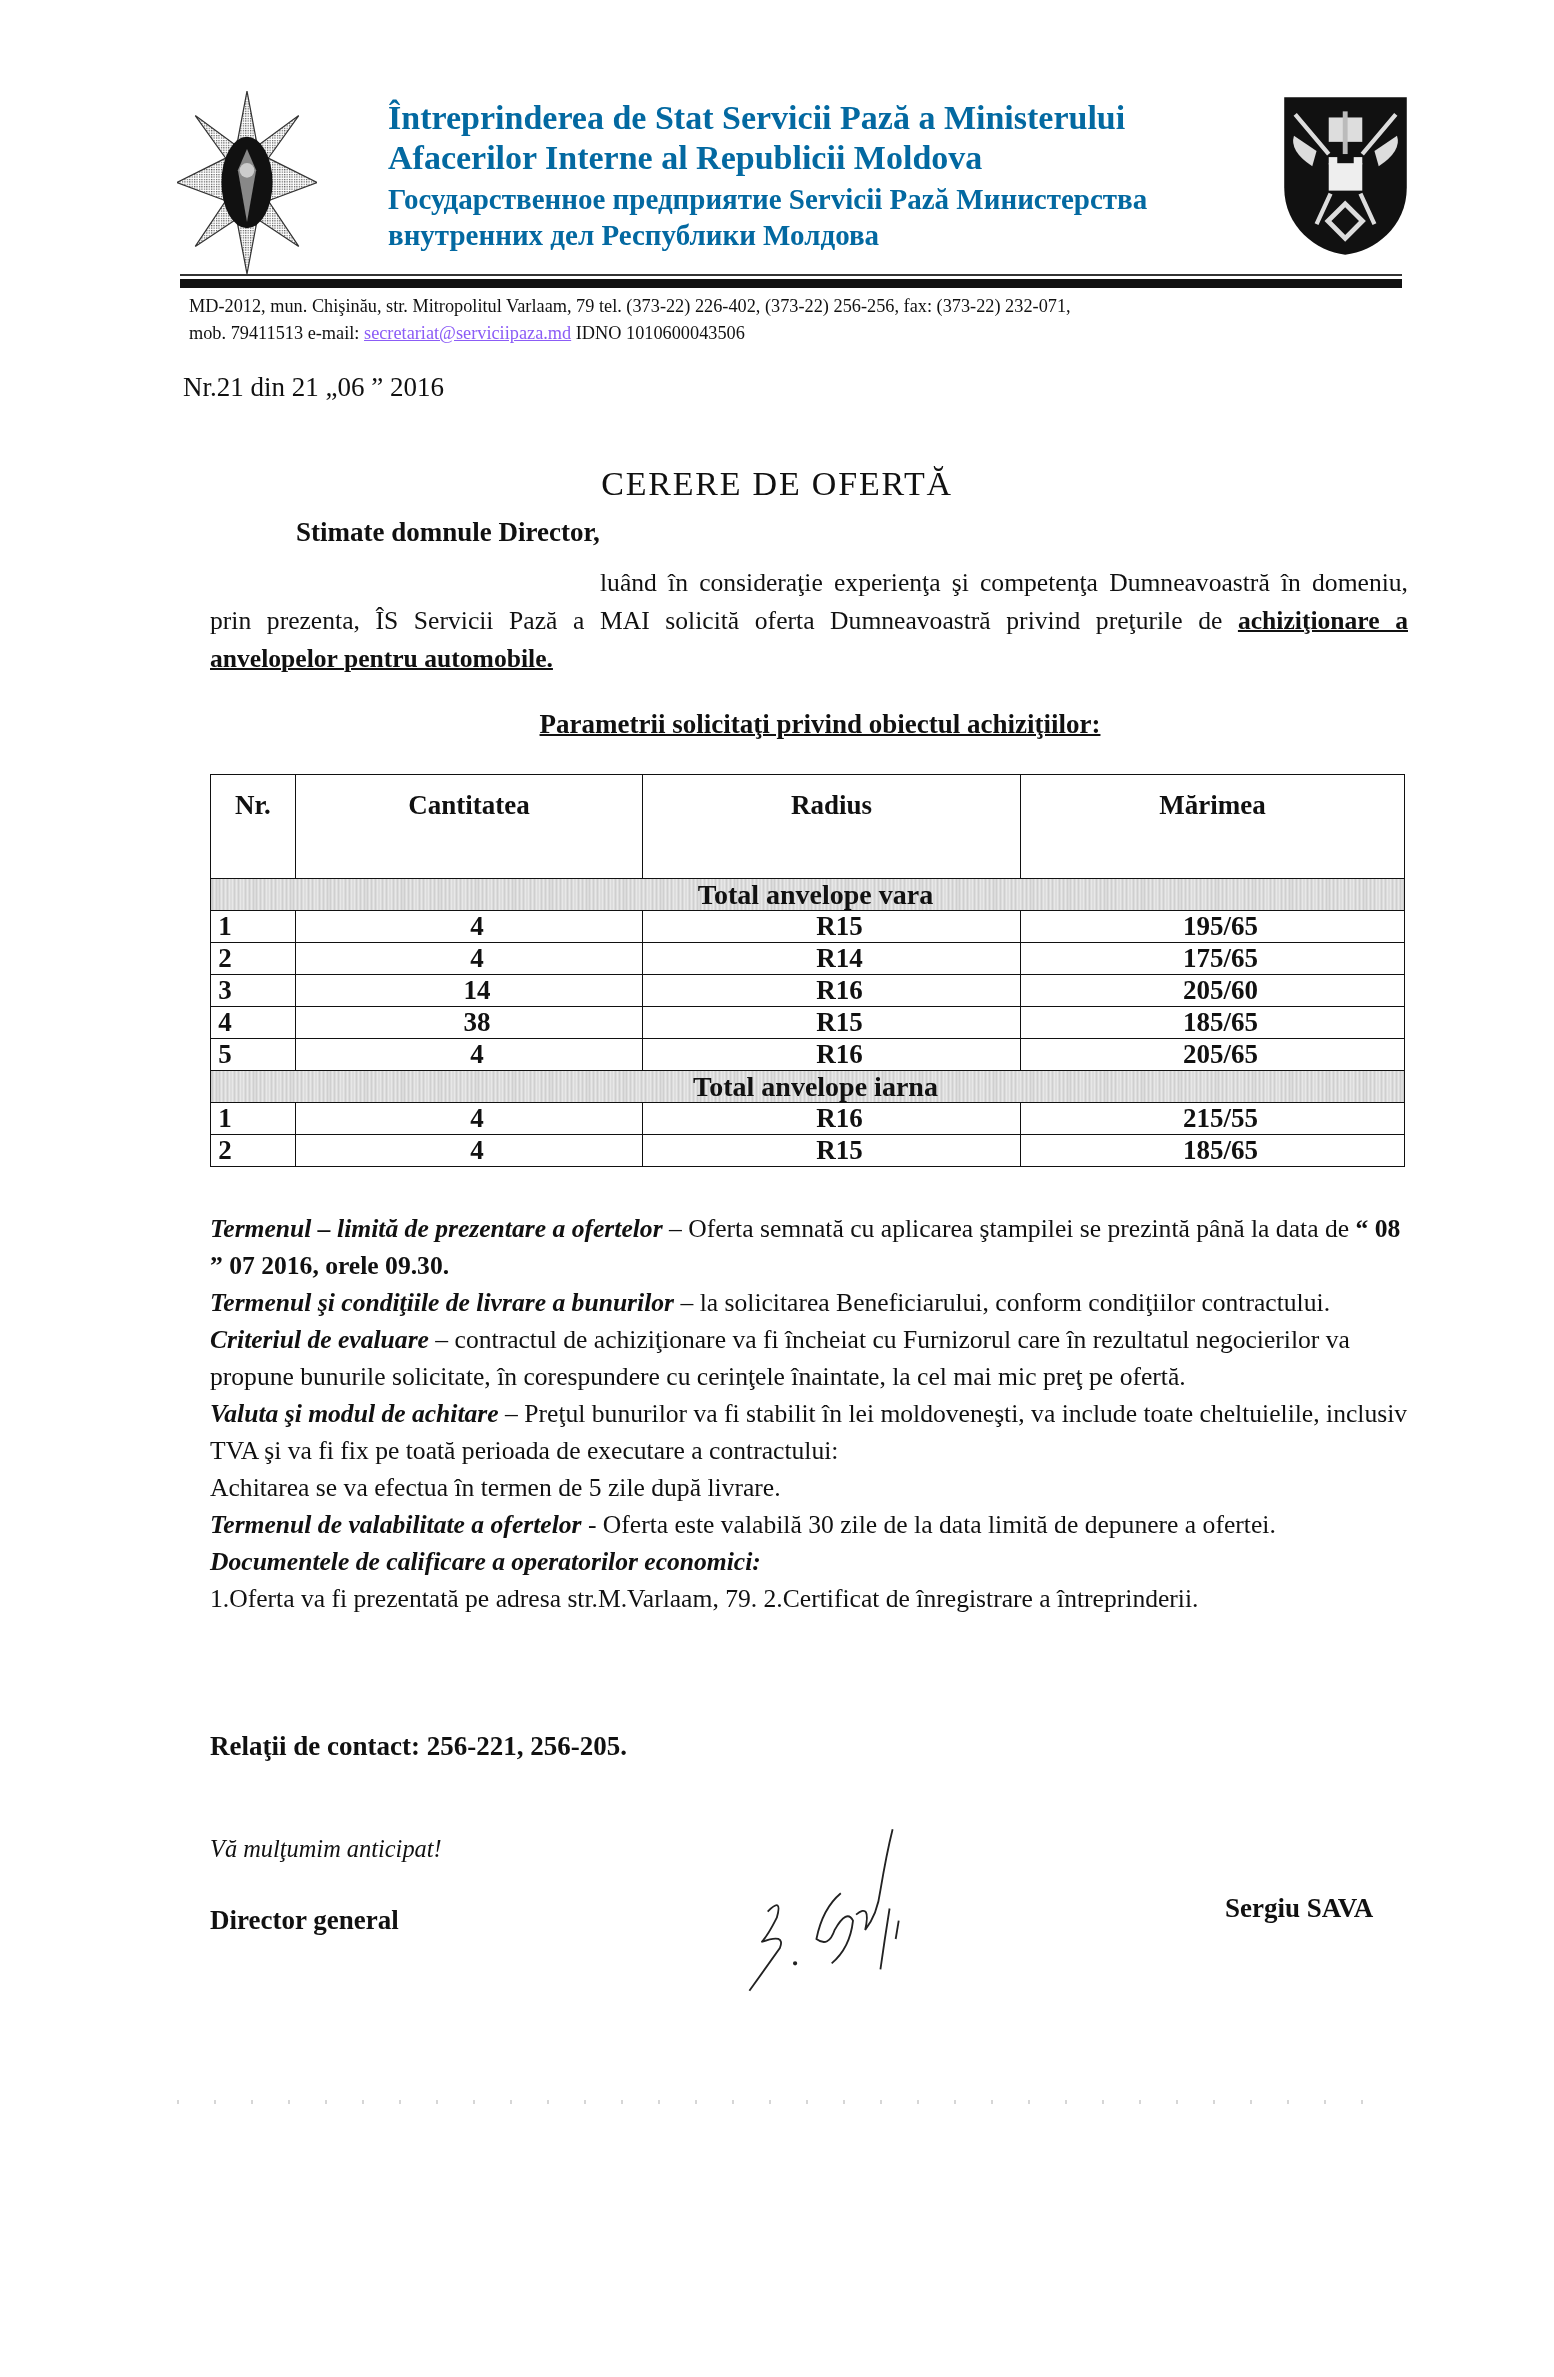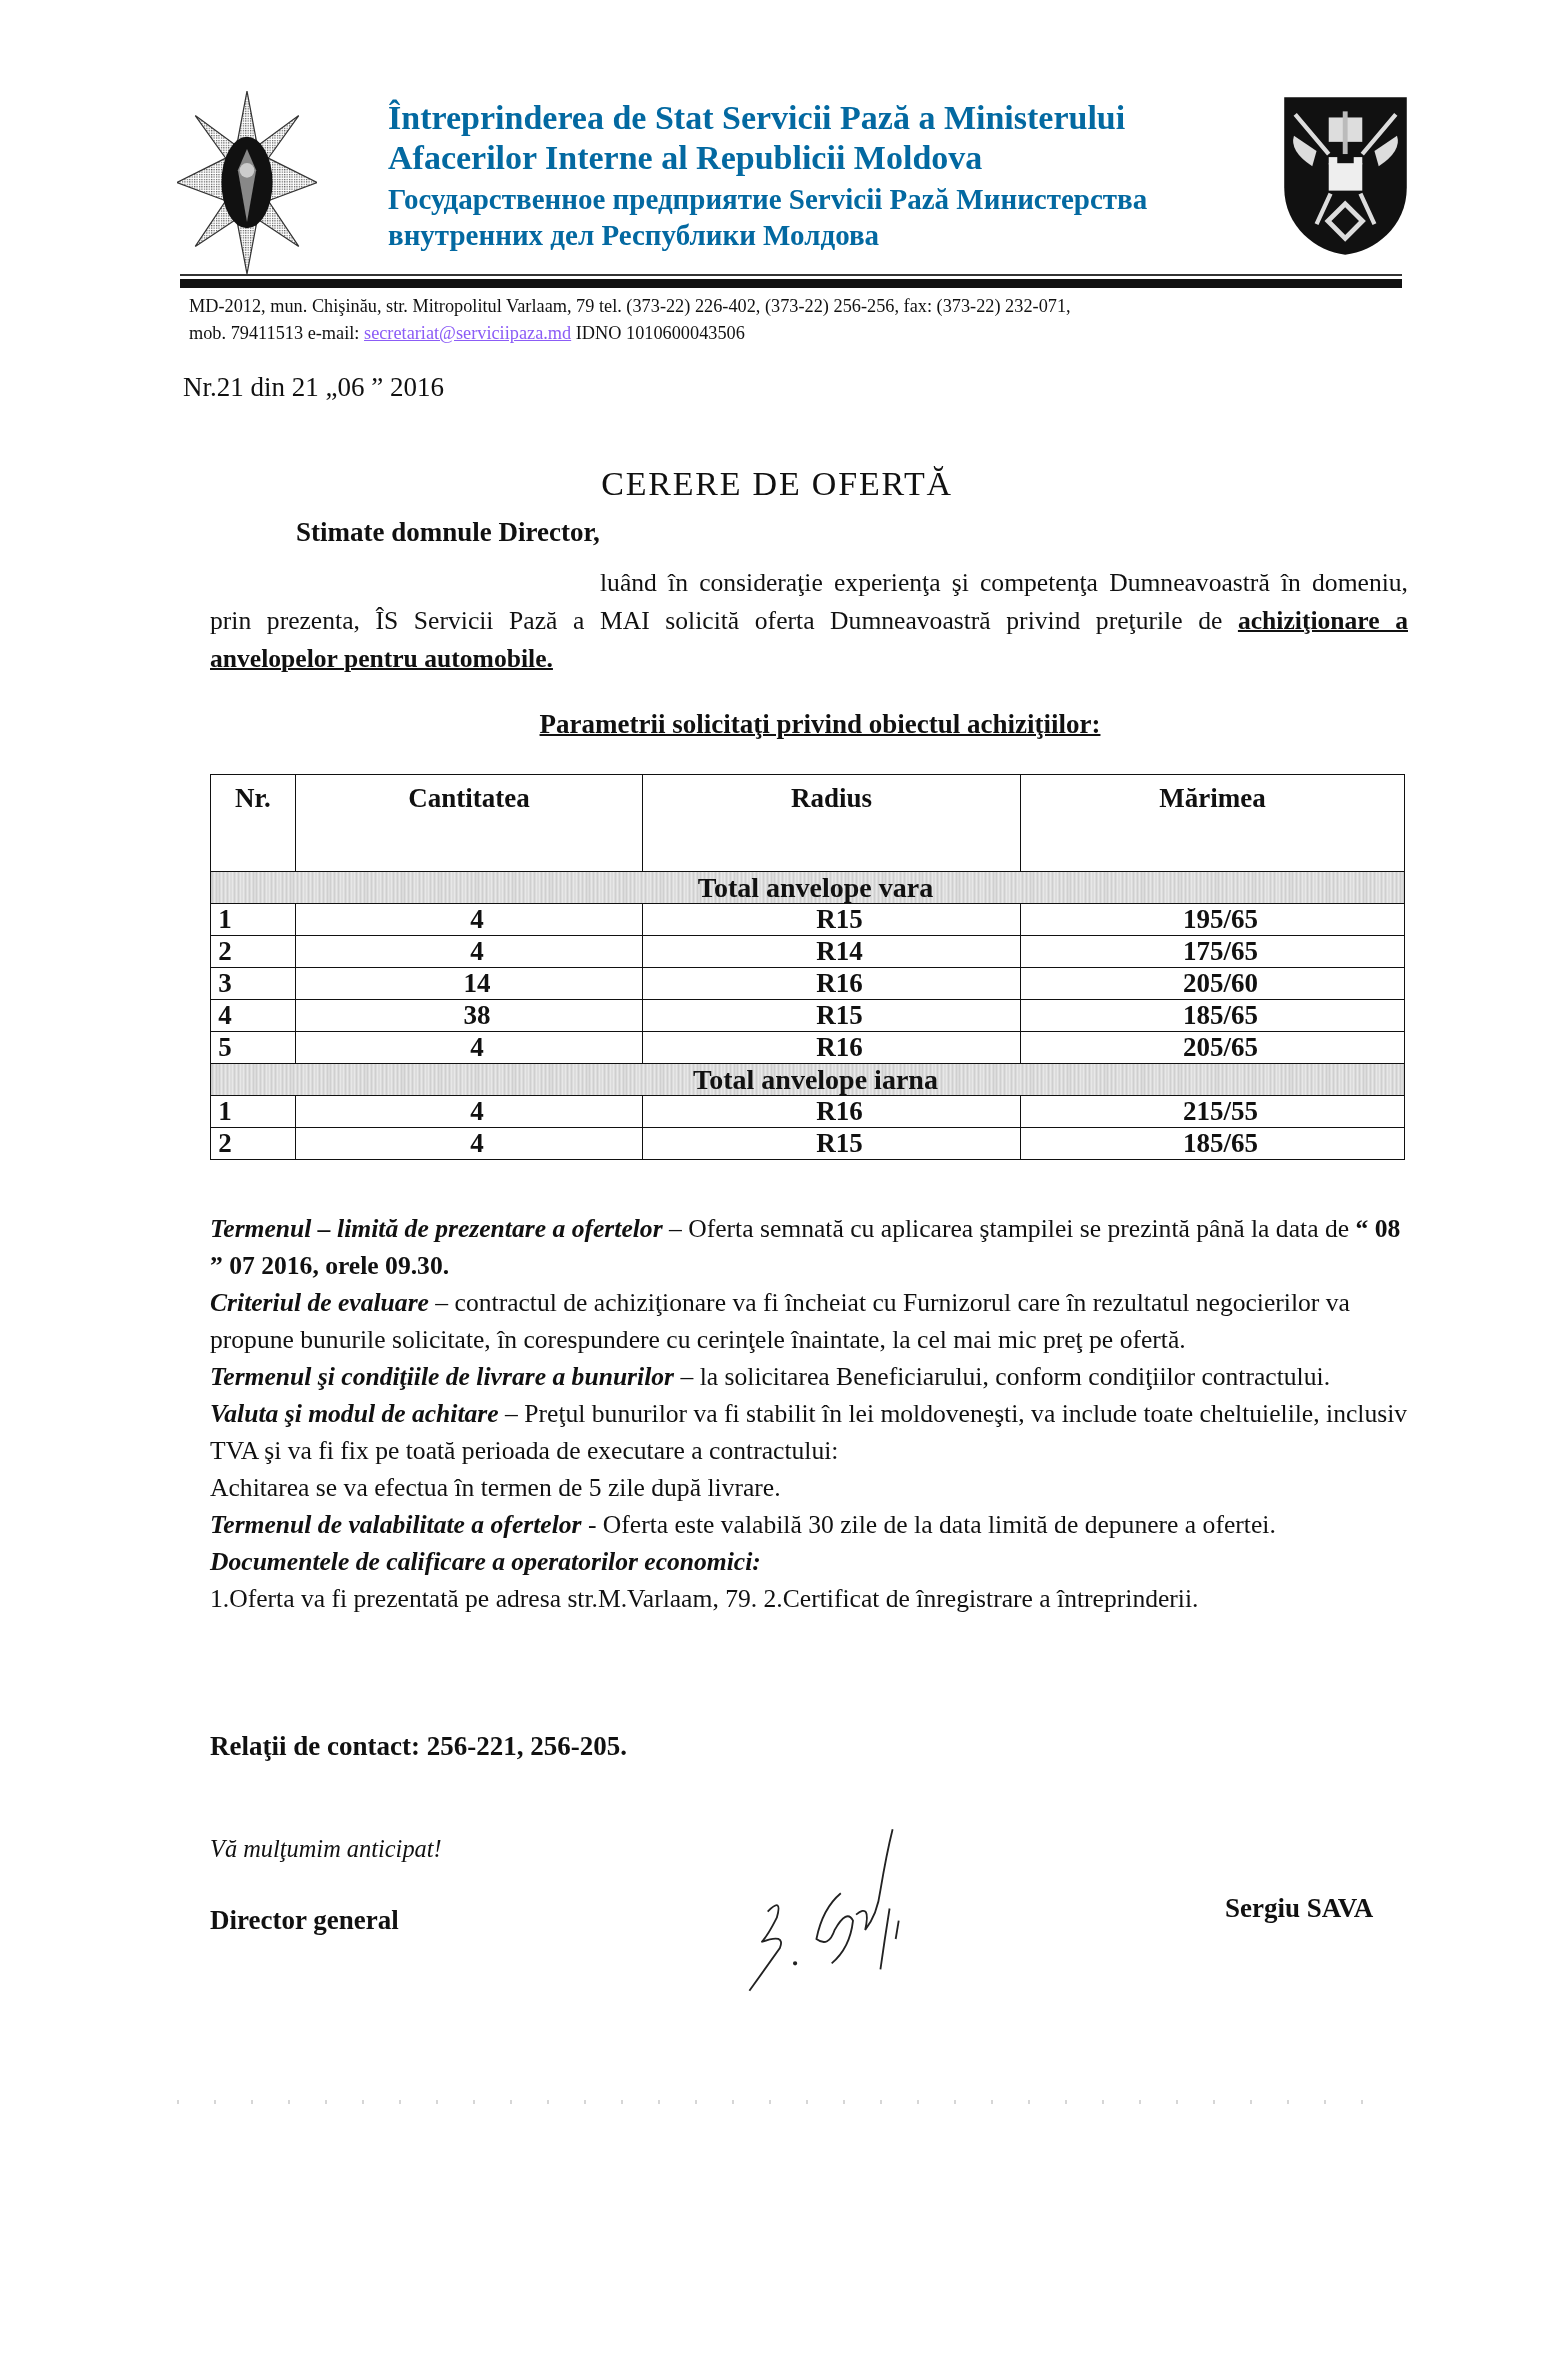--- a/index.html
+++ b/index.html
@@ -21,21 +21,21 @@
   .greeting { left: 296px; top: 512px; font-size: 27px; font-weight: bold; font-family: Liberation Serif, serif; }
   .para { left: 210px; width: 1198px; font-size: 25.6px; line-height: 38px; text-align: justify; }
   .para .indent { display: inline-block; width: 390px; }
   .ul-bold { font-weight: bold; text-decoration: underline; text-decoration-thickness: 2.4px; }
   .params-title { left: 0; width: 1554px; text-align: center; top: 709px; font-size: 27px;
                   font-weight: bold; text-decoration: underline; text-decoration-thickness: 2.4px; padding-left: 86px; box-sizing: border-box; }
   
   table.req { position: absolute; left: 210px; top: 774px; width: 1195px; border-collapse: collapse;
               font-family: "Liberation Serif", serif; font-size: 27px; }
   table.req th, table.req td { border: 1.8px solid #111; text-align: center; padding: 0; }
-  table.req th { font-weight: bold; height: 88px; vertical-align: top; padding-top: 8px; }
+  table.req th { font-weight: bold; height: 88px; vertical-align: top; padding-top: 15px; }
   table.req td { font-weight: bold; height: 31px; line-height: 31px; padding-left: 16px; }
   table.req td.nr { text-align: left; padding-left: 7.3px; }
   table.req td.size { text-align: center; }
   table.req tr.group td { background: repeating-linear-gradient(90deg, #cfcfcf 0 1.8px, #e8e8e8 1.8px 3.7px);
                           font-size: 28px; }
   
   .terms { left: 210px; width: 1204px; top: 1210px; font-size: 25.6px; line-height: 37px; }
   .terms p { margin: 0; text-align: left; }
   .terms .lbl { font-weight: bold; font-style: italic; }
   .contact { left: 210px; top: 1731px; font-size: 27px; font-weight: bold; white-space: nowrap; }
@@ -169,24 +169,24 @@
       <td class="size">185/65</td>
     </tr>
   </tbody>
 </table>
 
 <div class="abs terms">
   <p>
     <span class="lbl">Termenul – limită de prezentare a ofertelor</span><span> – Oferta semnată cu aplicarea ştampilei se prezintă până la data de </span><b>“ 08 ” 07  2016, orele 09.30.</b>
   </p>
   <p>
+    <span class="lbl">Termenul şi condiţiile de livrare a bunurilor</span><span> – la solicitarea Beneficiarului, conform condiţiilor contractului.</span>
+  </p>
+  <p>
     <span class="lbl">Criteriul de evaluare</span><span> – contractul de achiziţionare va fi încheiat cu Furnizorul care în rezultatul negocierilor va propune bunurile solicitate, în corespundere cu cerinţele înaintate, la cel mai mic preţ pe ofertă.</span>
-  </p>
-  <p>
-    <span class="lbl">Termenul şi condiţiile de livrare a bunurilor</span><span> – la solicitarea Beneficiarului, conform condiţiilor contractului.</span>
   </p>
   <p>
     <span class="lbl">Valuta şi modul de achitare</span><span> – Preţul bunurilor va fi stabilit în lei moldoveneşti, va include toate cheltuielile, inclusiv TVA  şi va fi  fix pe toată perioada de executare a contractului:</span>
   </p>
   <p>Achitarea se  va efectua  în termen de 5 zile după  livrare.</p>
   <p>
     <span class="lbl">Termenul de valabilitate a ofertelor</span><span> - Oferta este valabilă 30 zile de la data  limită de depunere a ofertei.</span>
   </p>
   <p>
     <span class="lbl">Documentele de calificare a operatorilor economici:</span>

